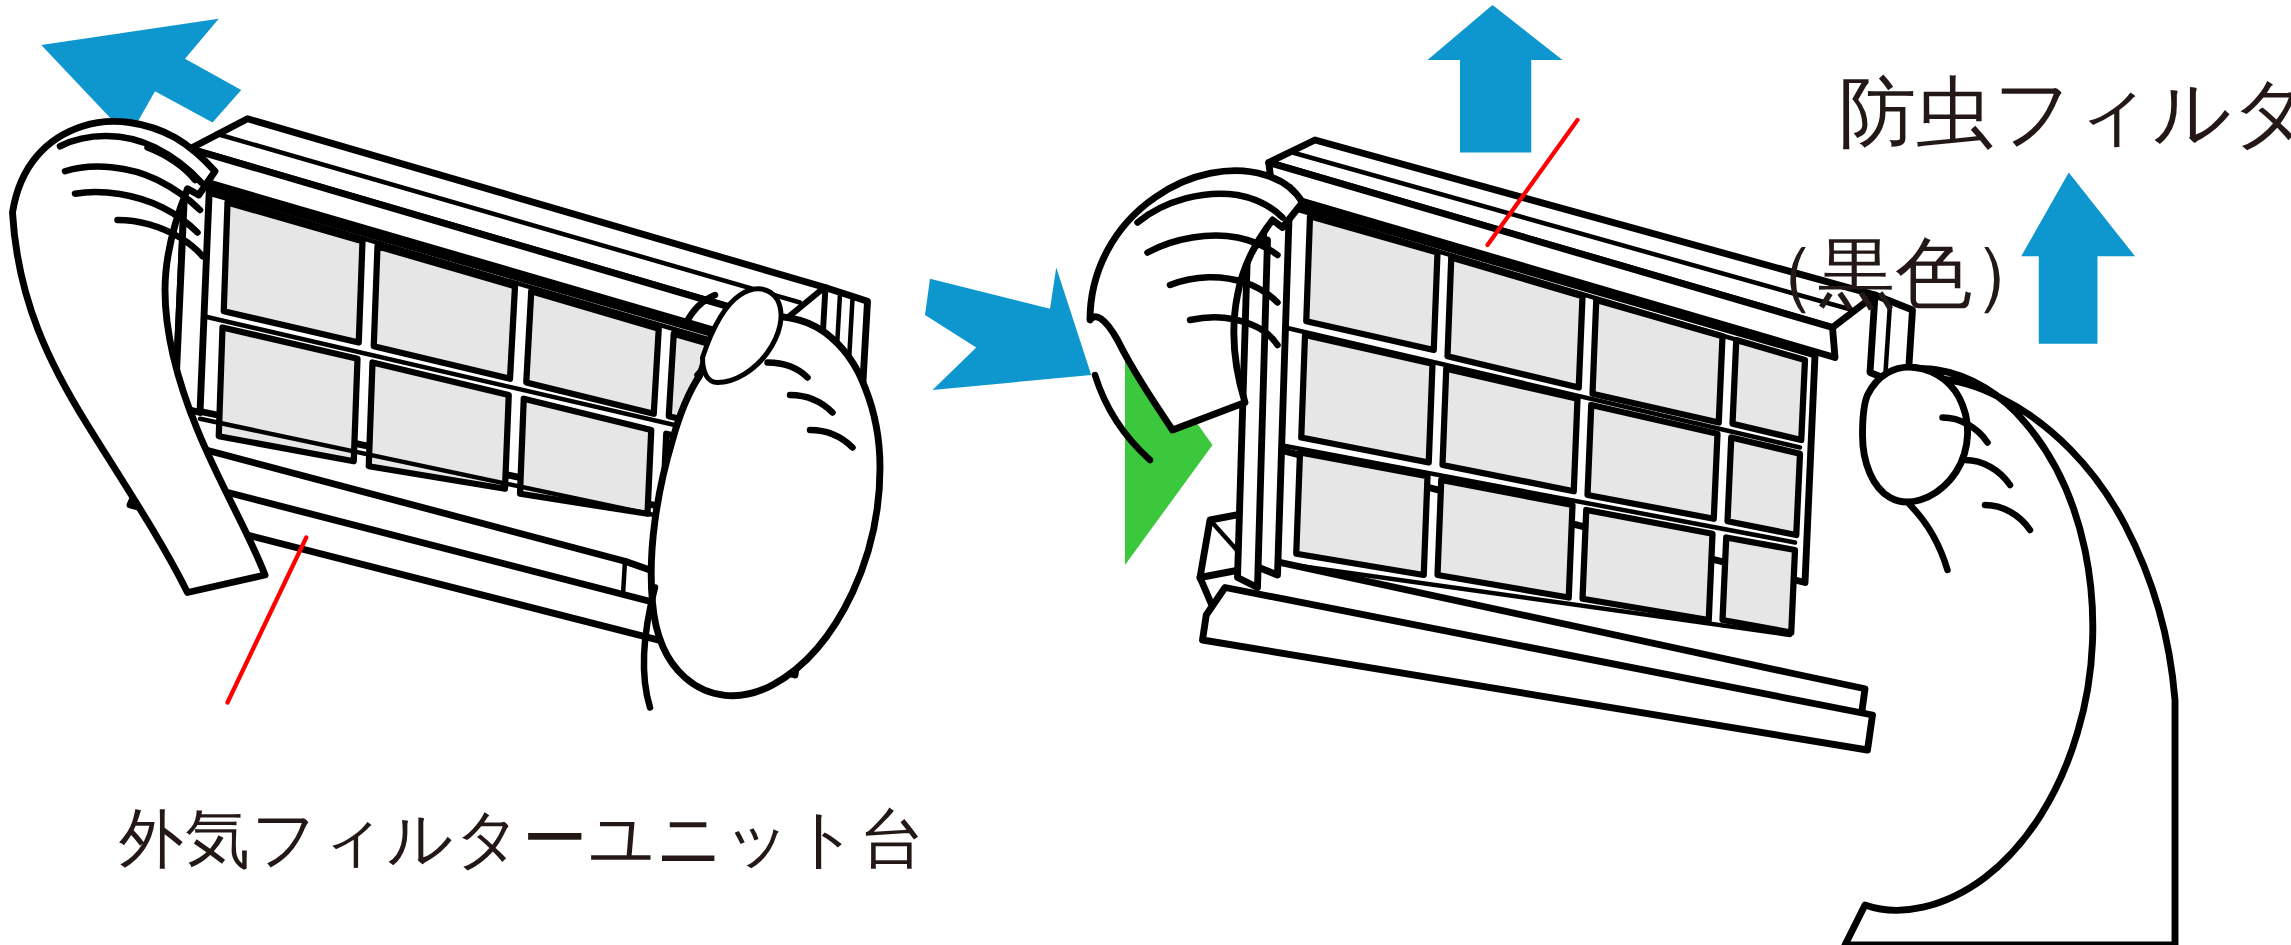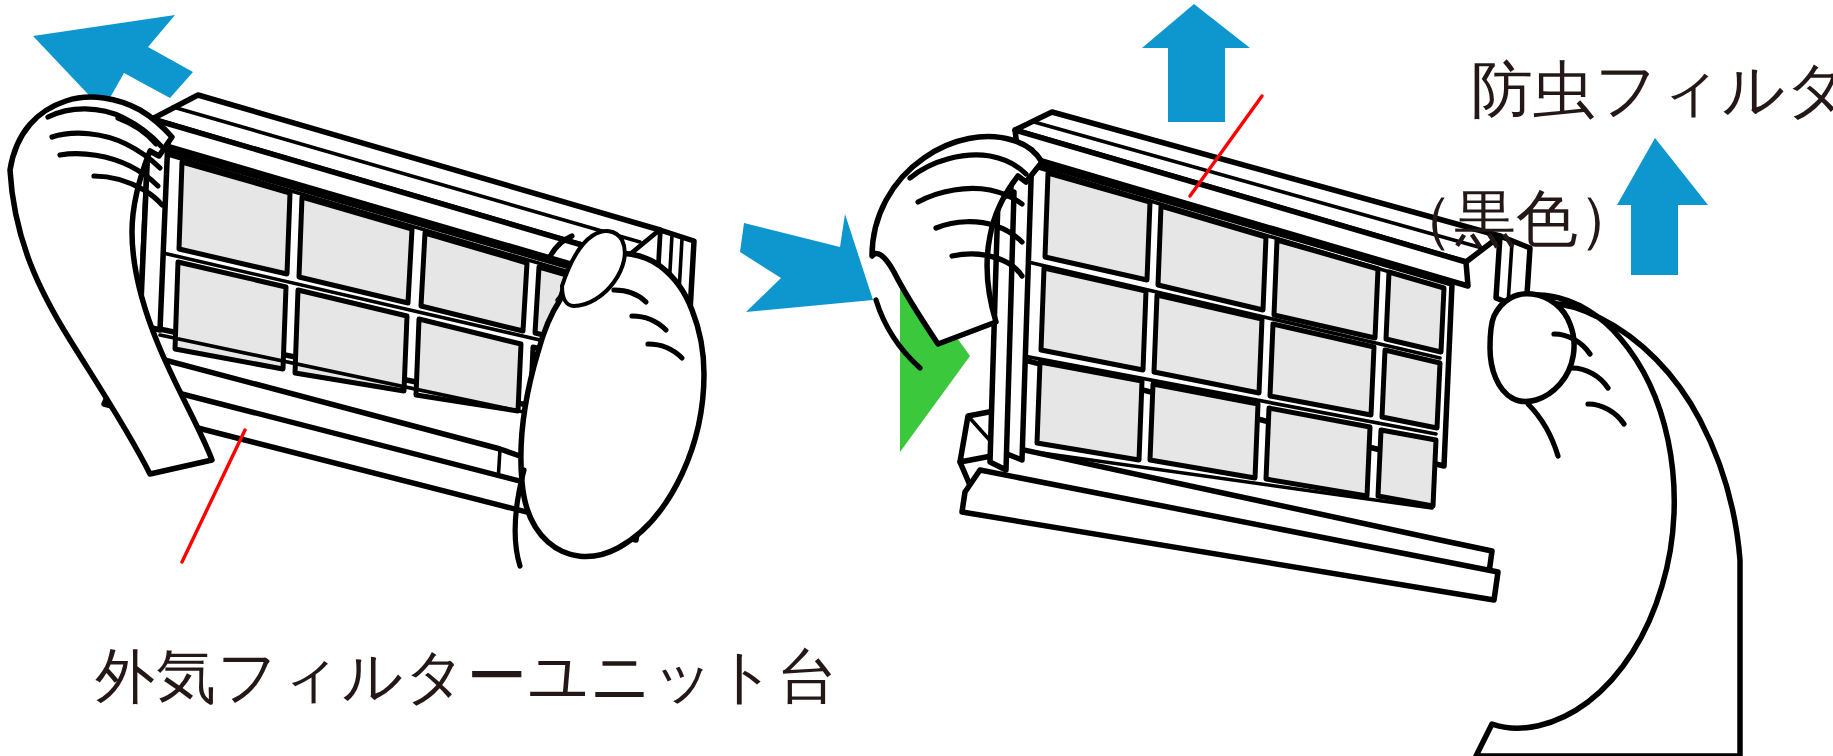--- a/index.html
+++ b/index.html
@@ -2,21 +2,21 @@
 <html><head>
 <meta charset="utf-8">
 <style>
   html,body{margin:0;padding:0;background:#ffffff;}
   body{width:1833px;height:756px;overflow:hidden;
        font-family:"Liberation Sans","DejaVu Sans",sans-serif;}
   #stage{position:relative;width:1833px;height:756px;background:#fff;}
   #stage svg{position:absolute;left:0;top:0;}
   .lbl{position:absolute;color:#231815;white-space:pre;line-height:1.04;
        font-family:"DejaVu Sans","Liberation Sans",sans-serif;font-weight:500;}
-  #label-base{left:95px;top:645px;font-size:60px;letter-spacing:1px;}
+  #label-base{left:95px;top:645px;font-size:52px;letter-spacing:1px;}
   #label-insect{left:1392px;top:-6px;font-size:62px;letter-spacing:0px;}
   #label-insect .l2{display:block;}
 </style>
 </head>
 <body>
 
 <div id="stage">
 
   <svg width="1833" height="756" viewBox="0 0 1833 756">
     <defs>

